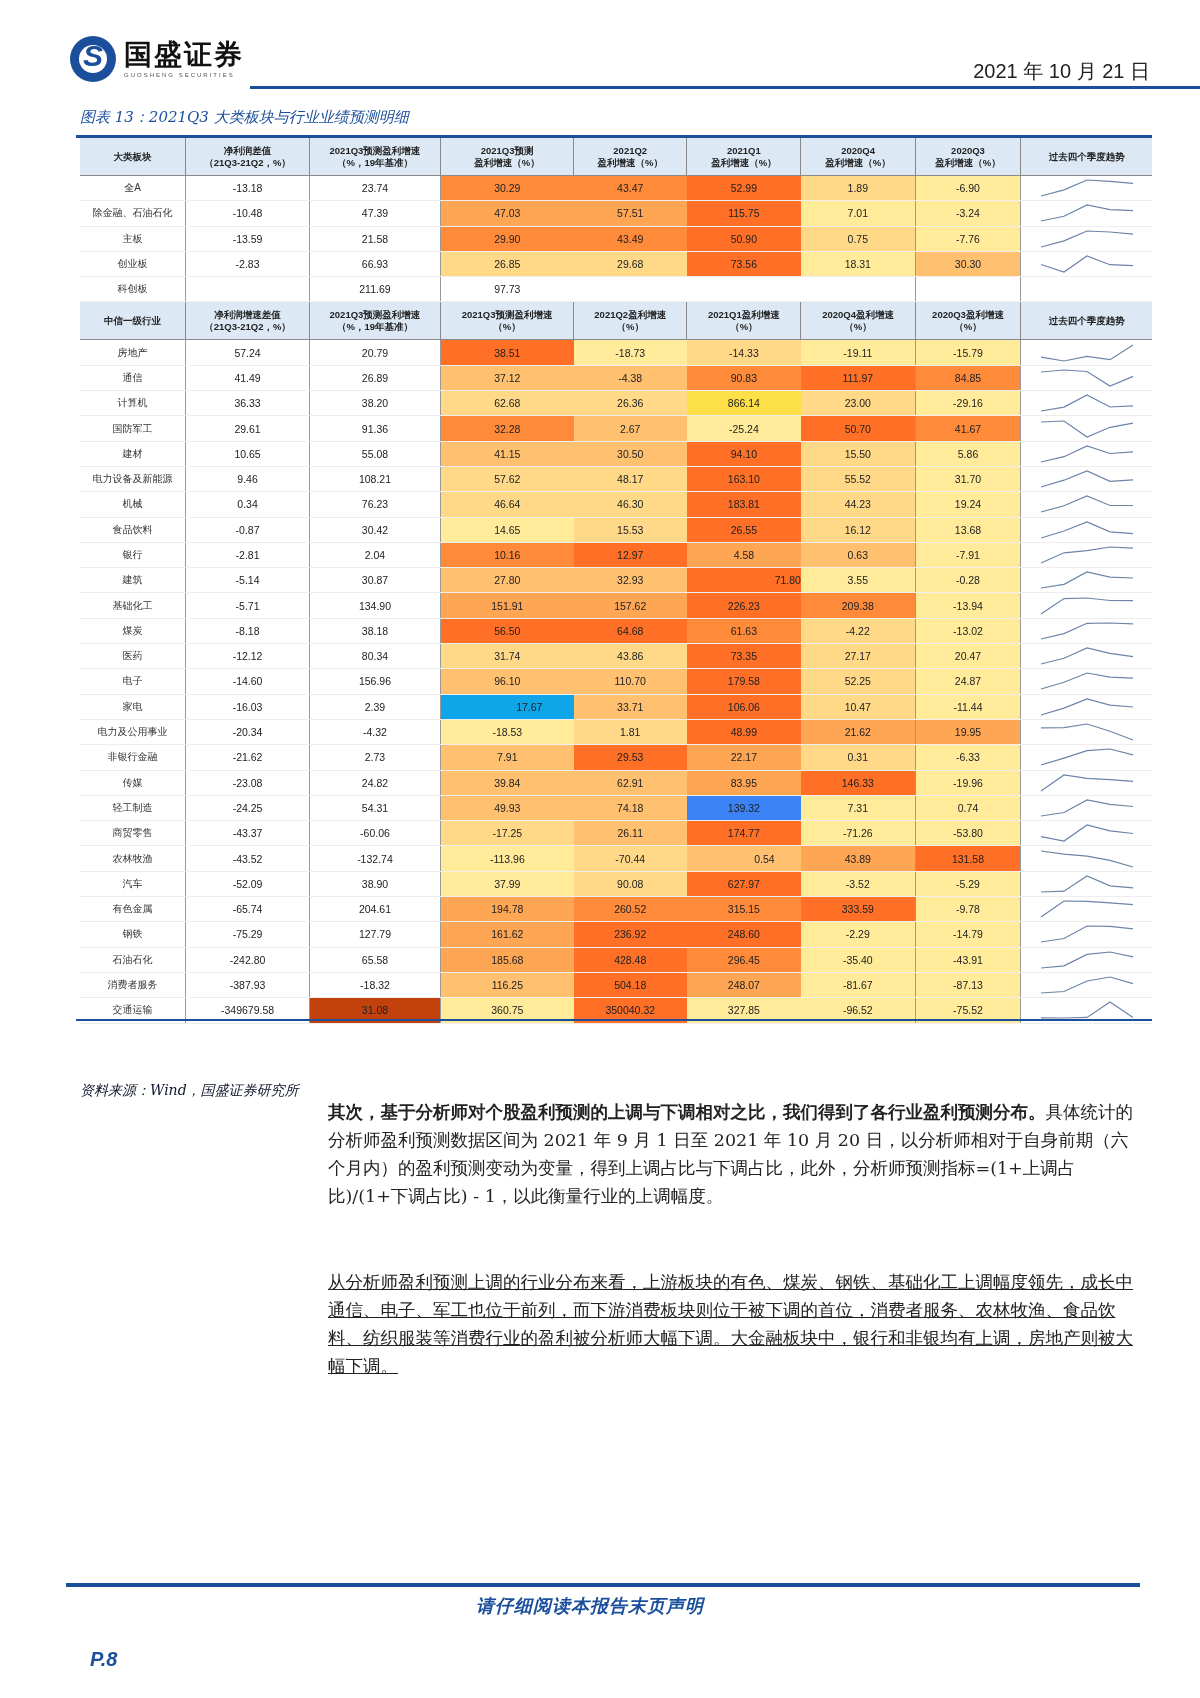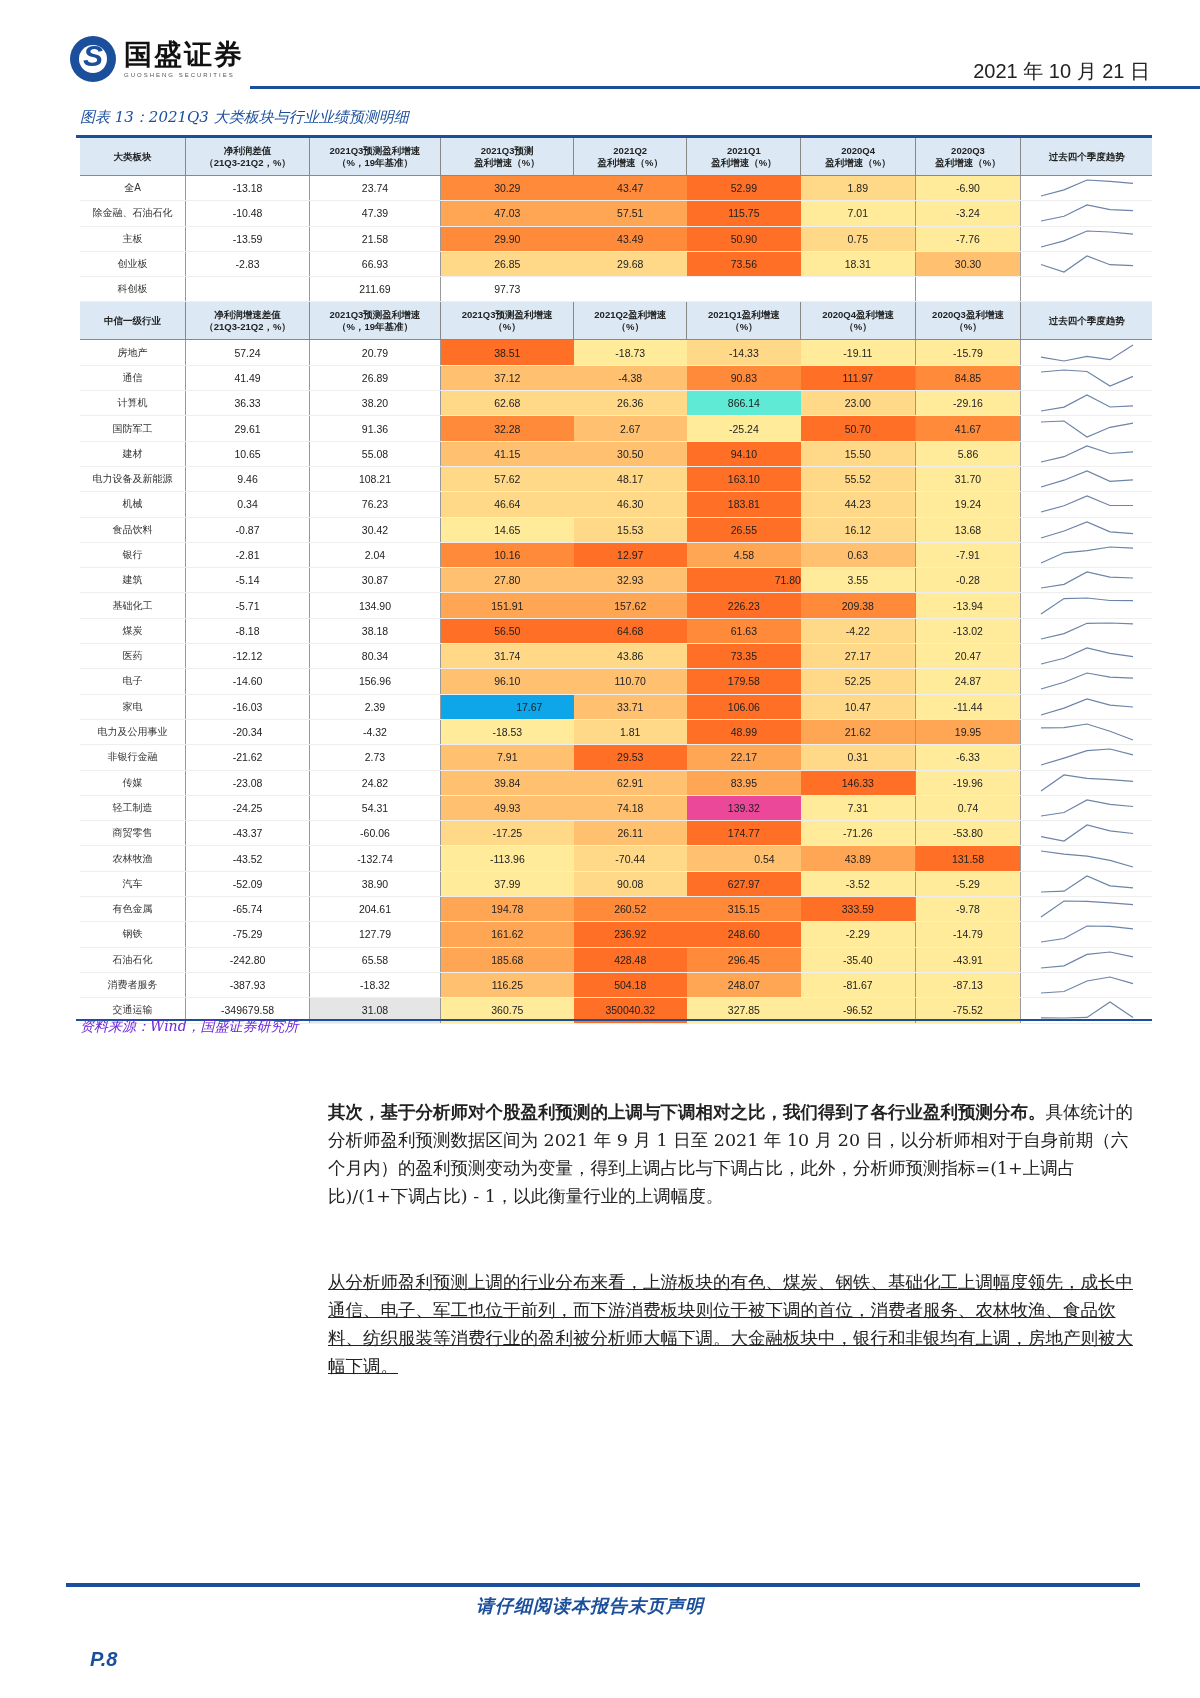--- a/index.html
+++ b/index.html
@@ -17,21 +17,21 @@
   .caption{position:absolute;left:80px;top:108px;font:italic 15px "DejaVu Serif",serif;color:#1b4f9c;}
   .cap-line{position:absolute;left:76px;top:135px;width:1076px;height:3px;background:#1b4f9c;}
   table.grid{position:absolute;left:80px;top:138px;width:1072px;border-collapse:collapse;table-layout:fixed;font-family:"Liberation Sans",sans-serif;}
   table.grid td,table.grid th{height:24.3px;padding:0;text-align:center;font-size:10.5px;color:#222;border-bottom:1px solid #eee;white-space:nowrap;overflow:hidden;}
   table.grid th{background:#dce9f5;font-weight:bold;font-size:9.5px;line-height:12px;height:37px;border-bottom:1.5px solid #888;border-right:1px solid #888;}
   table.grid td.name{font-size:10px;color:#333;border-right:1.5px solid #999;}
   table.grid td.c1,table.grid td.c2{border-right:1.5px solid #999;}
   table.grid td.c7{border-left:1.5px solid #999;}
   table.grid th:last-child{border-right:none;}
   .spark{display:block;width:100px;height:22px;margin:0 auto;}
-  .source{position:absolute;left:80px;top:1018px;font:italic 14px "DejaVu Serif",serif;color:#6d28d9;}
+  .source{position:absolute;left:80px;top:1082px;font:italic 14px "DejaVu Serif",serif;color:#0f172a;}
   .src-line{position:absolute;left:76px;top:1019px;width:1076px;height:2px;background:#1b4f9c;}
   .para{position:absolute;left:328px;width:808px;font-size:17.5px;line-height:28px;color:#222;font-family:"DejaVu Serif",serif;}
   .p1{top:1098px;}
   .p1 b{font-weight:bold;font-family:"DejaVu Sans",sans-serif;}
   .p2{top:1268px;text-decoration:underline;}
   .footer-line{position:absolute;left:66px;top:1583px;width:1074px;height:4px;background:#1b4f9c;}
   .page-no{position:absolute;left:90px;top:1648px;font:bold italic 20px "Liberation Sans",sans-serif;color:#1b4f9c;}
   .disclaimer{position:absolute;left:476px;top:1594px;font:bold italic 18px "DejaVu Sans",sans-serif;color:#1b4f9c;letter-spacing:1px;}
 </style>
 </head>
@@ -187,21 +187,21 @@
             <polyline points="4,5.0 27,3.0 50,4.5 73,19.0 96,9.4" fill="none" stroke="#6c84a8" stroke-width="1.2"></polyline>
           </svg>
         </td>
       </tr>
       <tr>
         <td class="name">计算机</td>
         <td class="c1" style="background: rgb(255, 255, 255);">36.33</td>
         <td class="c2" style="background: rgb(255, 255, 255);">38.20</td>
         <td class="c3" style="background: rgb(255, 217, 136);">62.68</td>
         <td class="c4" style="background: rgb(255, 217, 136);">26.36</td>
-        <td class="c5" style="background: #5eead4;">866.14</td>
+        <td class="c5" style="background: #fde047;">866.14</td>
         <td class="c6" style="background: rgb(255, 217, 136);">23.00</td>
         <td class="c7" style="background: rgb(255, 235, 153);">-29.16</td>
         <td class="c7">
           <svg viewBox="0 0 100 22" class="spark">
             <polyline points="4,19.0 27,15.1 50,3.0 73,15.0 96,13.9" fill="none" stroke="#6c84a8" stroke-width="1.2"></polyline>
           </svg>
         </td>
       </tr>
       <tr>
         <td class="name">国防军工</td>
@@ -427,21 +427,21 @@
             <polyline points="4,19.0 27,3.0 50,6.4 73,7.7 96,9.4" fill="none" stroke="#6c84a8" stroke-width="1.2"></polyline>
           </svg>
         </td>
       </tr>
       <tr>
         <td class="name">轻工制造</td>
         <td class="c1" style="background: rgb(255, 255, 255);">-24.25</td>
         <td class="c2" style="background: rgb(255, 255, 255);">54.31</td>
         <td class="c3" style="background: rgb(255, 193, 112);">49.93</td>
         <td class="c4" style="background: rgb(255, 193, 112);">74.18</td>
-        <td class="c5" style="background: #ec4899;">139.32</td>
+        <td class="c5" style="background: #3b82f6;">139.32</td>
         <td class="c6" style="background: rgb(255, 235, 153);">7.31</td>
         <td class="c7" style="background: rgb(255, 235, 153);">0.74</td>
         <td class="c7">
           <svg viewBox="0 0 100 22" class="spark">
             <polyline points="4,19.0 27,15.5 50,3.0 73,7.4 96,9.5" fill="none" stroke="#6c84a8" stroke-width="1.2"></polyline>
           </svg>
         </td>
       </tr>
       <tr>
         <td class="name">商贸零售</td>
@@ -544,21 +544,21 @@
         <td class="c7" style="background: rgb(255, 235, 153);">-87.13</td>
         <td class="c7">
           <svg viewBox="0 0 100 22" class="spark">
             <polyline points="4,19.0 27,17.5 50,7.0 73,3.0 96,9.6" fill="none" stroke="#6c84a8" stroke-width="1.2"></polyline>
           </svg>
         </td>
       </tr>
       <tr>
         <td class="name">交通运输</td>
         <td class="c1" style="background: rgb(255, 255, 255);">-349679.58</td>
-        <td class="c2" style="background: #e5e5e5;">31.08</td>
+        <td class="c2" style="background: #c2410c;">31.08</td>
         <td class="c3" style="background: rgb(255, 235, 153);">360.75</td>
         <td class="c4" style="background: rgb(255, 111, 37);">350040.32</td>
         <td class="c5" style="background: rgb(255, 235, 153);">327.85</td>
         <td class="c6" style="background: rgb(255, 235, 153);">-96.52</td>
         <td class="c7" style="background: rgb(255, 235, 153);">-75.52</td>
         <td class="c7">
           <svg viewBox="0 0 100 22" class="spark">
             <polyline points="4,18.9 27,19.0 50,18.4 73,3.0 96,18.4" fill="none" stroke="#6c84a8" stroke-width="1.2"></polyline>
           </svg>
         </td>

